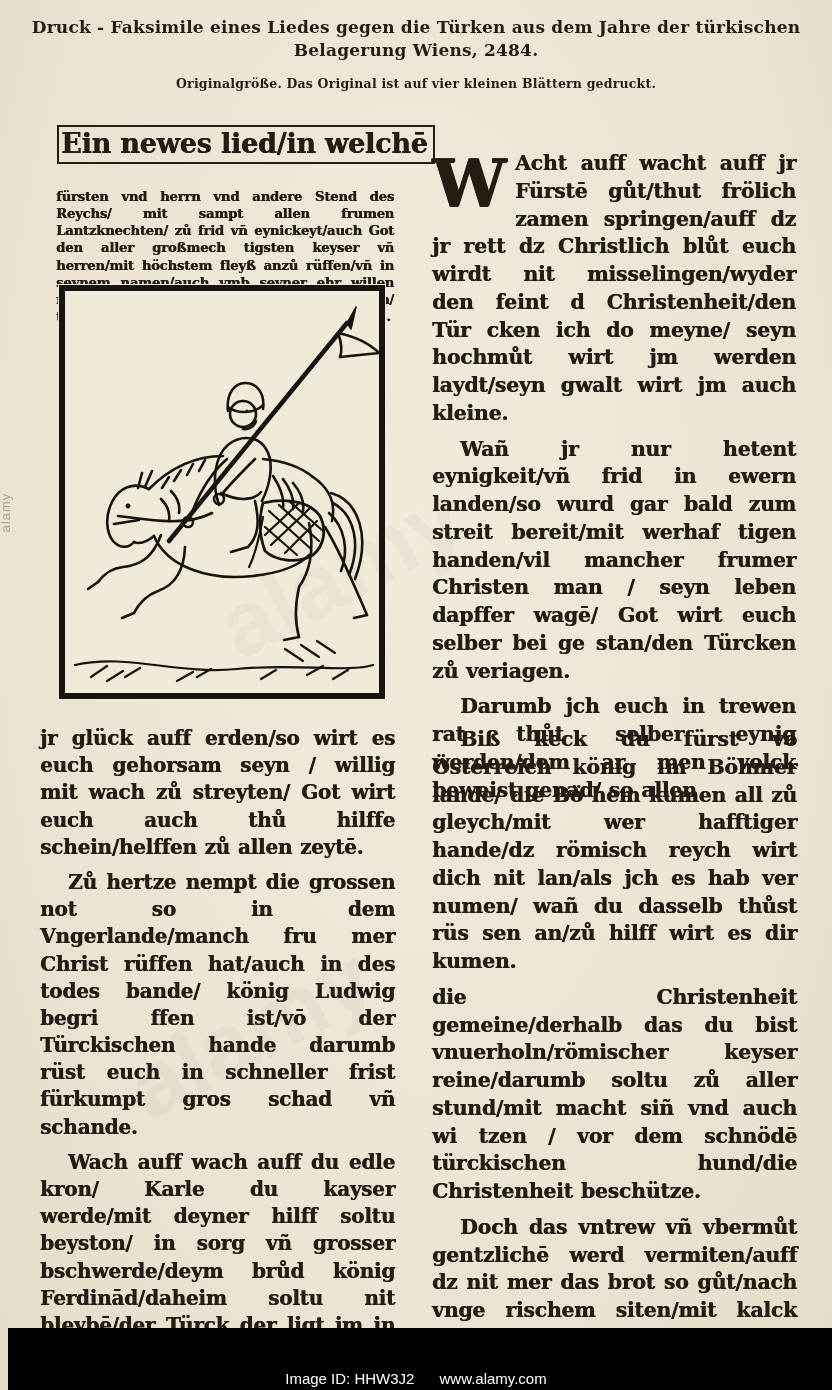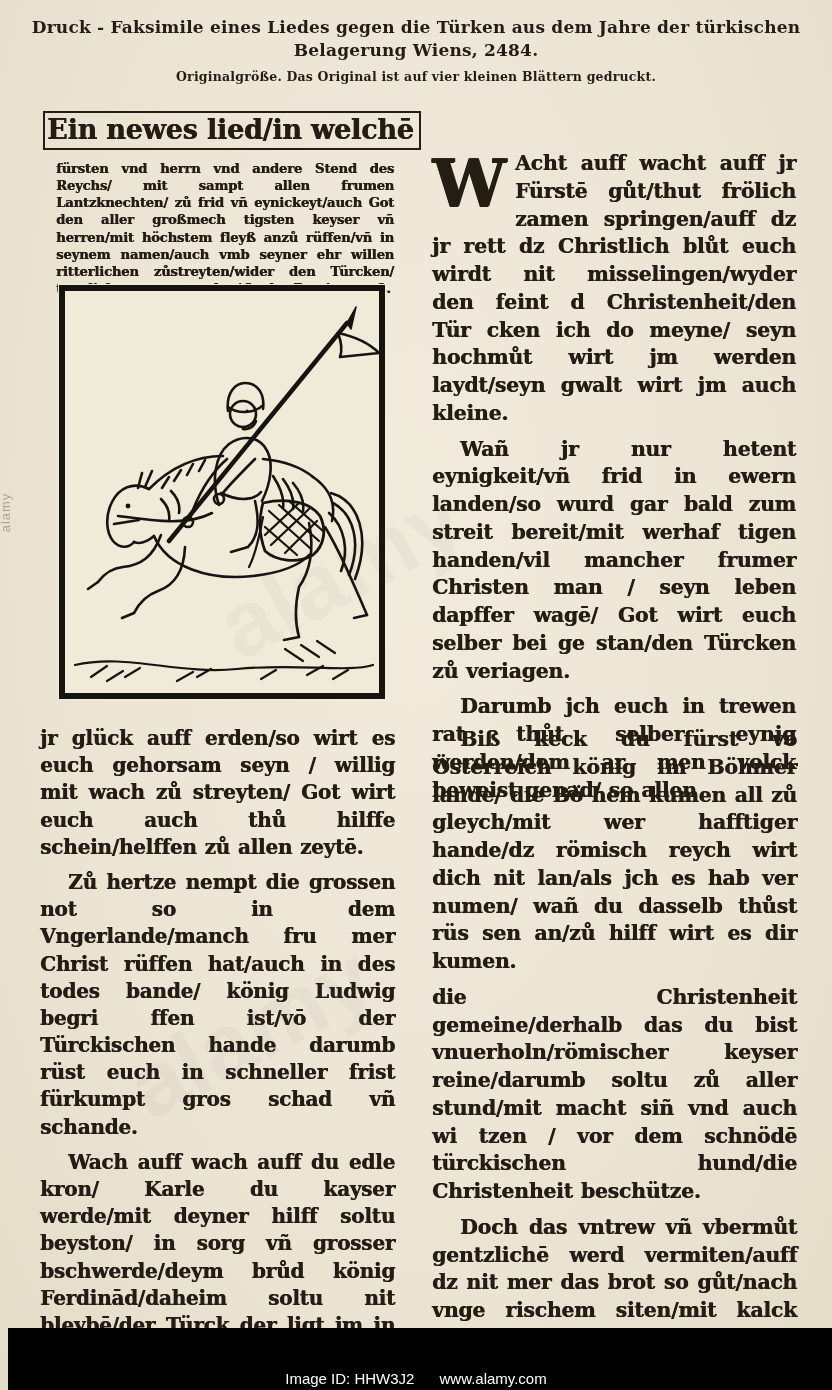--- a/index.html
+++ b/index.html
@@ -9,29 +9,29 @@
     background:radial-gradient(ellipse at 50% 38%, #f1ebdc 0%, #ebe4d3 62%, #e3dcc8 100%);
     overflow:hidden;
     font-family:"DejaVu Serif", serif;
     color:#231d14;
   }
   .caption{
     position:absolute;top:16px;left:0;width:100%;
     text-align:center;font-weight:700;
   }
   .caption-line1,.caption-line2{font-size:17px;letter-spacing:.2px;line-height:1.35;}
-  .caption-note{font-size:12.5px;margin-top:7px;letter-spacing:.2px;}
+  .caption-note{font-size:12.5px;margin-top:14px;letter-spacing:.2px;}
   .blackletter{
     font-weight:700;
     text-shadow:.5px 0 currentColor;
     letter-spacing:-.2px;
   }
   .col-left-top{position:absolute;left:40px;top:108px;width:354px;}
   .song-heading{
-    font-size:27px;margin:3px;padding:1px 5px 3px 2px;
+    font-size:27px;margin:17px;padding:1px 5px 3px 2px;
     border:2.5px solid #241e15;display:inline-block;
     font-weight:700;text-shadow:.6px 0 currentColor;white-space:nowrap;
   }
   .intro{
     margin:7px 0 0 16px;font-size:13.2px;line-height:1.3;
     text-align:justify;
   }
   .woodcut{
     position:absolute;left:57px;top:283px;margin:0;width:330px;height:418px;
   }

